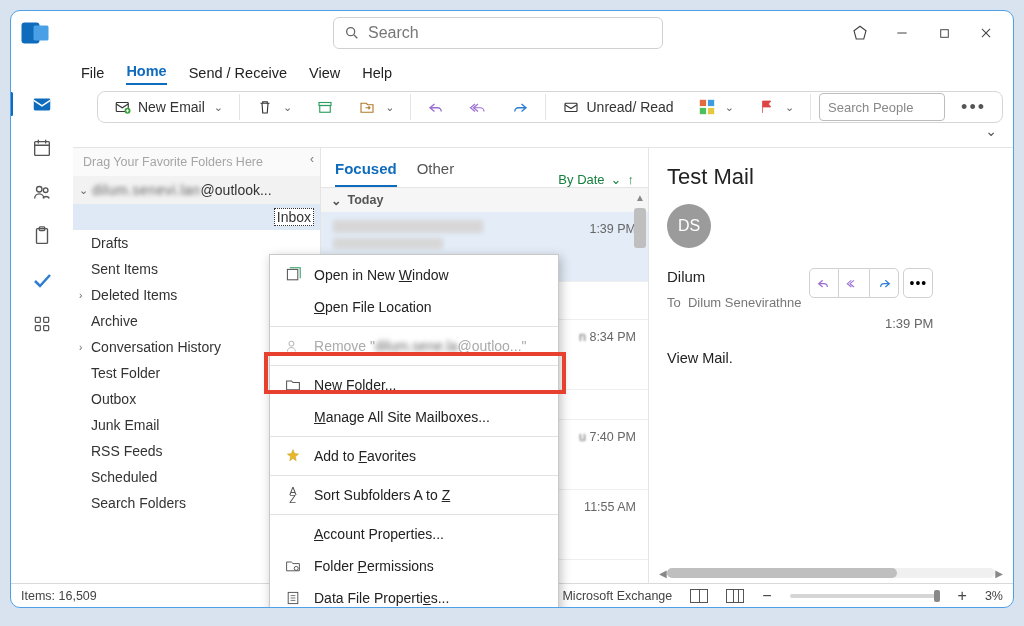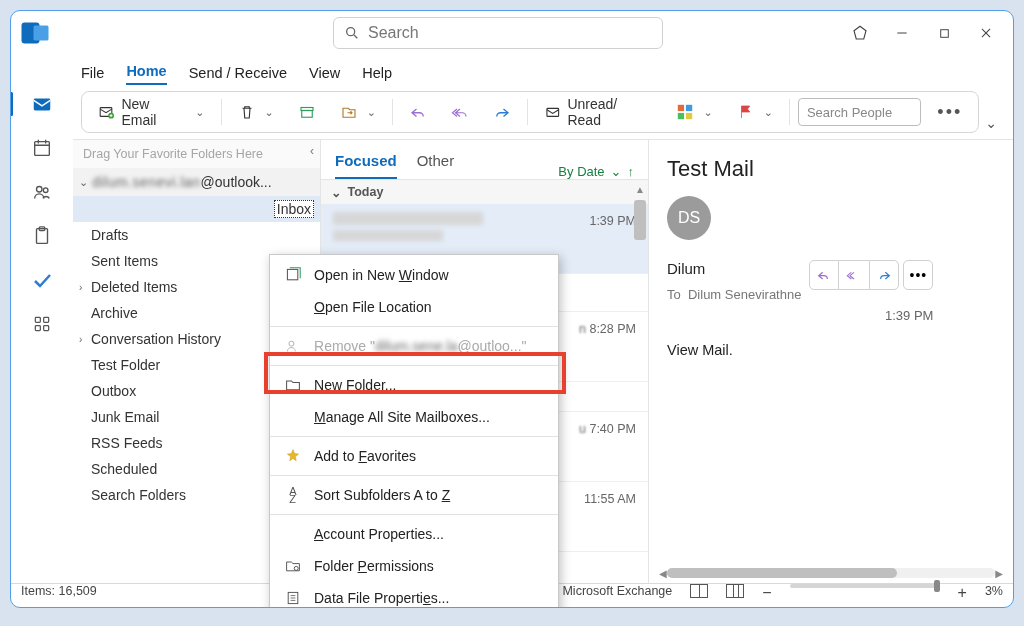--- a/index.html
+++ b/index.html
@@ -24,21 +24,21 @@
   .winbtns { display:flex; gap:24px; align-items:center; padding-right:12px; color:#444; }
   .winbtn { width:18px; height:18px; display:flex; align-items:center; justify-content:center; }
   
   .menubar {
     height:30px; display:flex; align-items:flex-end; padding:0 0 0 70px; gap:22px;
     font-size:14.5px; color:#222;
   }
   .menuitem { padding-bottom:4px; cursor:default; }
   .menuitem.active { color:#0f6cbd; font-weight:600; border-bottom:2px solid #0f6cbd; }
   
-  .ribbonrow { display:flex; align-items:flex-end; padding:6px 10px 6px 70px; }
+  .ribbonrow { display:flex; align-items:flex-end; padding:6px 10px 6px 46px;flex-direction:column; }
   .ribbon {
     flex:1; height:42px; border:1px solid #d6d6d6; border-radius:8px;
     display:flex; align-items:center; padding:0 8px; gap:8px; background:#fff;
   }
   .rbtn { height:30px; display:flex; align-items:center; gap:6px; padding:0 8px; border-radius:4px; color:#333; font-size:14px; }
   .rbtn svg { width:18px; height:18px; }
   .rsep { width:1px; height:26px; background:#e3e3e3; }
   .caret::after { content:"⌄"; font-size:11px; color:#666; margin-left:3px; }
   .search-people {
     width:126px; height:28px; border:1px solid #bdbdbd; border-radius:4px;
@@ -105,21 +105,21 @@
   .ctxitem.disabled { color:#aaa; }
   .ctxitem .ico { width:18px; height:18px; display:flex; align-items:center; justify-content:center;}
   .ctxitem .lbl u { text-decoration:underline; }
   .ctxsep { height:1px; background:#e2e2e2; margin:3px 0; }
   .highlight-box {
     position:absolute; left:253px; top:341px; width:302px; height:42px;
     border:4px solid #e8402f; z-index:60; pointer-events:none;
   }
   
   .statusbar {
-    height:24px; border-top:1px solid #d9d9d9; display:flex; align-items:flex-start;
+    height:24px; border-top:1px solid #d9d9d9; display:flex; align-items:center;
     padding:0 10px; font-size:12.5px; color:#444; gap:18px;
   }
   .statusbar .spacer { flex:1; }
   .statusbar .zoomslider { width:150px; height:4px; background:#d5d5d5; position:relative; border-radius:2px;}
   .statusbar .zoomslider .knob { position:absolute; right:0; top:-4px; width:6px; height:12px; background:#888; border-radius:2px;}
   .sb-icon { width:18px; height:14px; border:1.3px solid #555; }
   .sb-icon.split::after { content:""; display:block; width:50%; height:100%; border-right:1.3px solid #555;}
   .acct-blur { filter:blur(2.5px); color:#666; }
 </style>
 </head>
@@ -369,21 +369,21 @@
       </div>
       <div class="msgitem sel">
         <div class="blurline"></div>
           <div class="blurline sm"></div>
         <div class="time">1:39 PM</div>
       </div>
       <div class="msgitem" style="height:38px;"></div>
       <div class="msgitem">
         <div class="blurline"></div>
           <div class="blurline sm"></div>
-        <div class="time"><span style="filter:blur(1px);">n </span><span>8:28 PM</span></div>
+        <div class="time"><span style="filter:blur(1px);">n </span><span>8:34 PM</span></div>
       </div>
       <div class="msgitem" style="height:30px;"></div>
       <div class="msgitem">
         <div class="blurline"></div>
           <div class="blurline sm"></div>
         <div class="time"><span style="filter:blur(1px);">u </span><span>7:40 PM</span></div>
       </div>
       <div class="msgitem">
         <div class="blurline"></div>
           <div class="blurline sm"></div>

